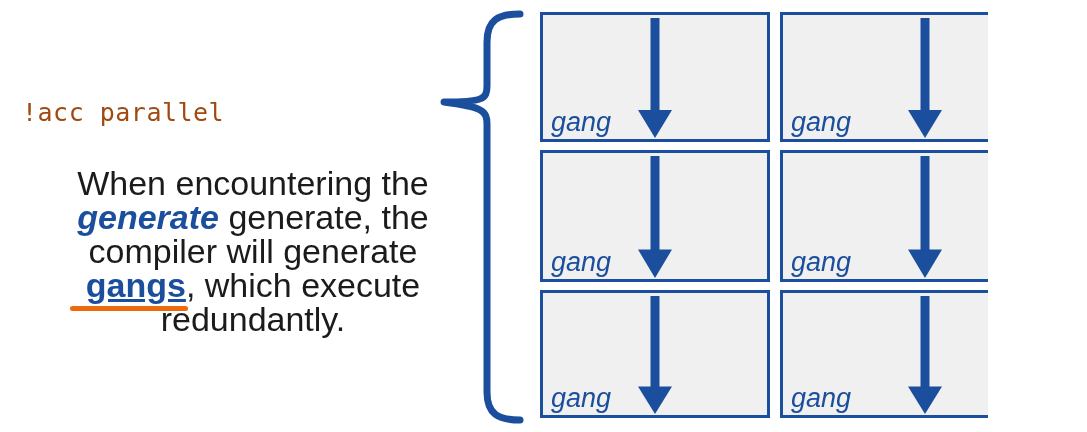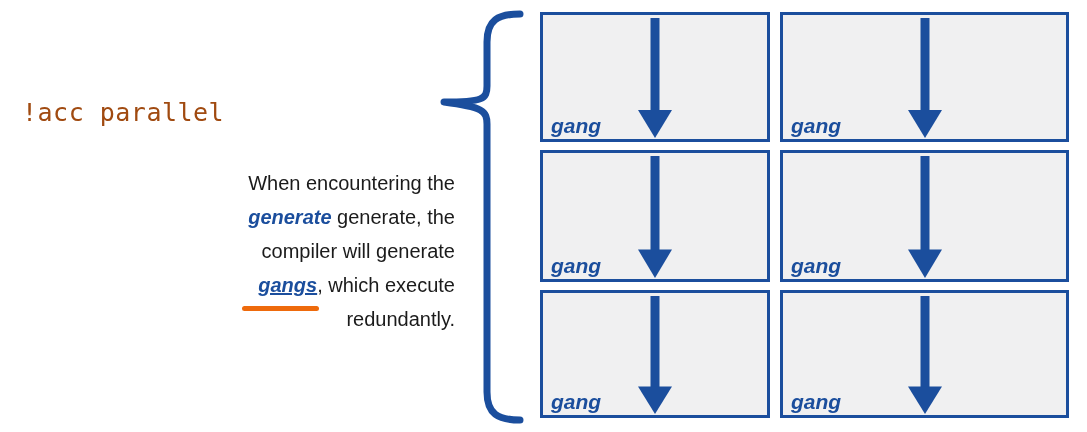--- a/index.html
+++ b/index.html
@@ -6,58 +6,57 @@
     --blue:#1B4E9D;
     --brown:#A04A10;
     --orange:#EE6A0C;
     --boxfill:#F0F0F1;
     --ink:#1B1B1B;
   }
   *{margin:0;padding:0;box-sizing:border-box;}
   html,body{background:#ffffff;}
   .canvas{
     position:relative;
-    width:1087px;height:432px;
+    width:988px;height:432px;
     background:#ffffff;
     overflow:hidden;
     font-family:"Liberation Sans", sans-serif;
   }
 
   
   .code{
     position:absolute;
     left:22px;top:98px;
     font-family:"DejaVu Sans Mono","Liberation Mono",monospace;
     font-size:25px;
     letter-spacing:0.5px;
     color:var(--brown);
     white-space:pre;
   }
 
   
   .paragraph{
     position:absolute;
-    left:35px;top:166px;
+    left:43px;top:166px;
     width:420px;
-    text-align:right;
-    font-size:20px;
+    text-align:center;
+    font-size:34px;
     line-height:34px;
     color:var(--ink);
   }
   .pline{white-space:nowrap;}
   .seg-keyword{
     color:var(--blue);
     font-weight:bold;
     font-style:italic;
   }
   .seg-italic{font-style:italic;}
   .seg-gangs-link{
     color:var(--blue);
     font-weight:bold;
-    font-style:italic;
     text-decoration:underline;
     position:relative;
     display:inline-block;
   }
   .seg-gangs-link::after{
     content:"";
     position:absolute;
     left:-16px;right:-2px;bottom:-9px;
     height:5px;
     background:var(--orange);
@@ -88,22 +87,22 @@
   .r1c1{left:540px;top:12px;width:230px;height:130px;}
   .r1c2{left:780px;top:12px;width:289px;height:130px;}
   .r2c1{left:540px;top:150px;width:230px;height:132px;}
   .r2c2{left:780px;top:150px;width:289px;height:132px;}
   .r3c1{left:540px;top:290px;width:230px;height:128px;}
   .r3c2{left:780px;top:290px;width:289px;height:128px;}
 
   .gang-label{
     position:absolute;
     left:8px;bottom:3px;
-    font-size:21px;
-    font-weight:bold;
+    font-size:27px;
+    font-weight:normal;
     font-style:italic;
     color:var(--blue);
     line-height:1;
   }
   .arrow{
     position:absolute;
     left:50%;
     transform:translateX(-50%);
     top:3px;bottom:1px;
     width:36px;

